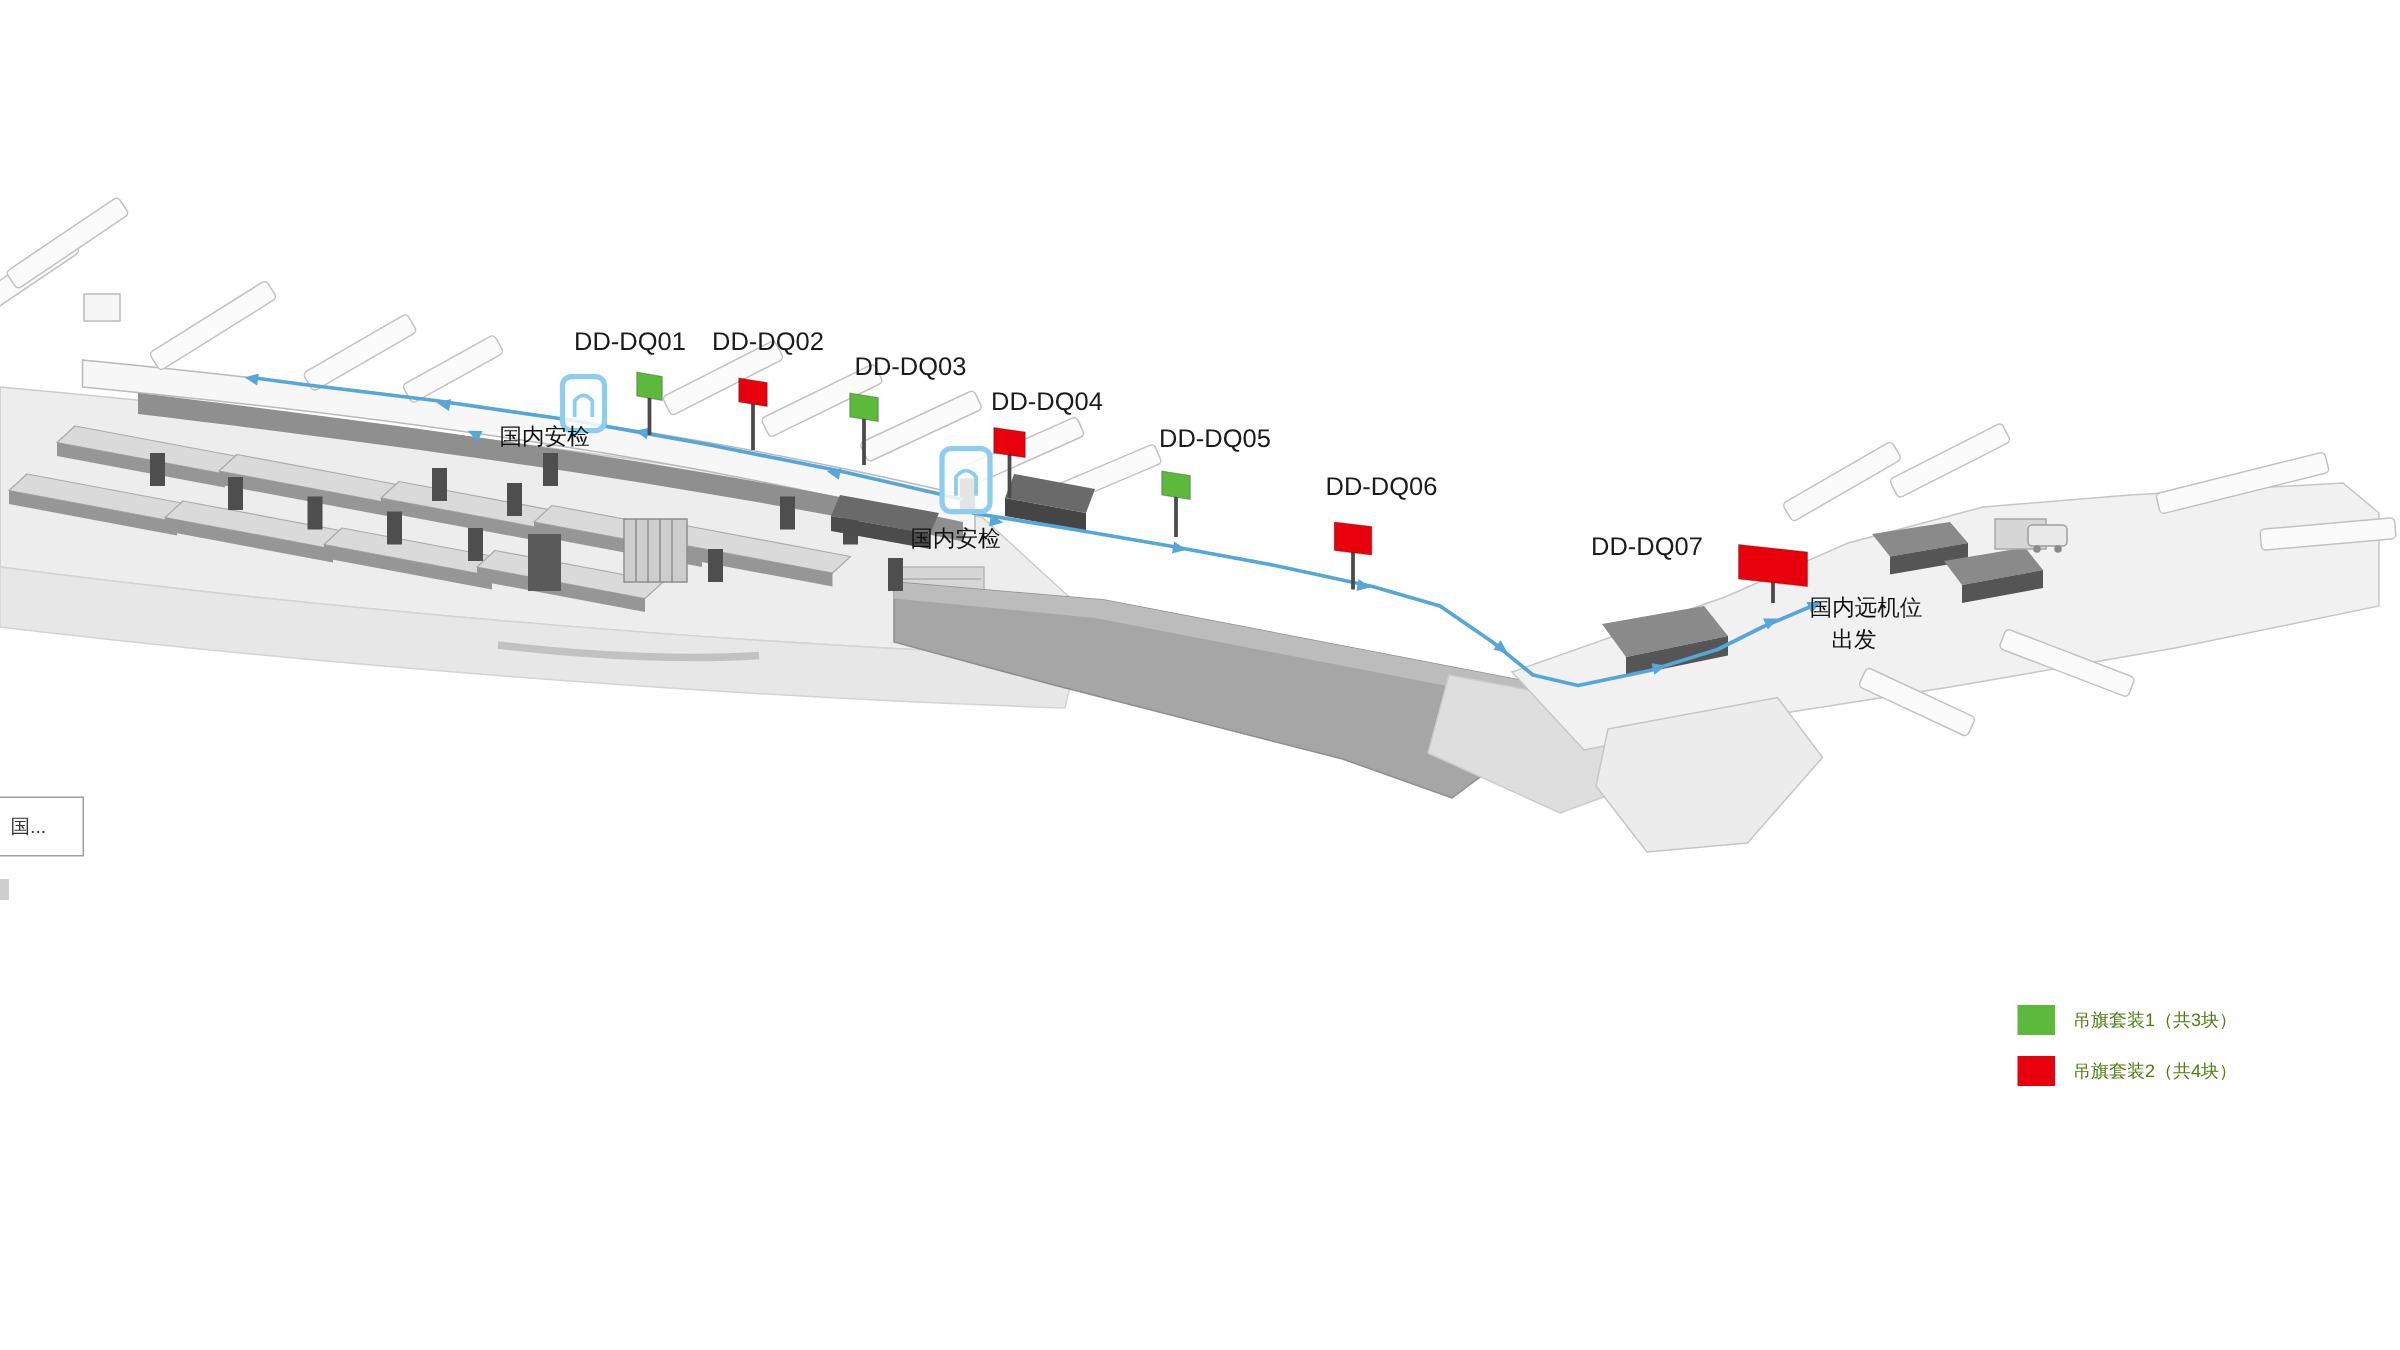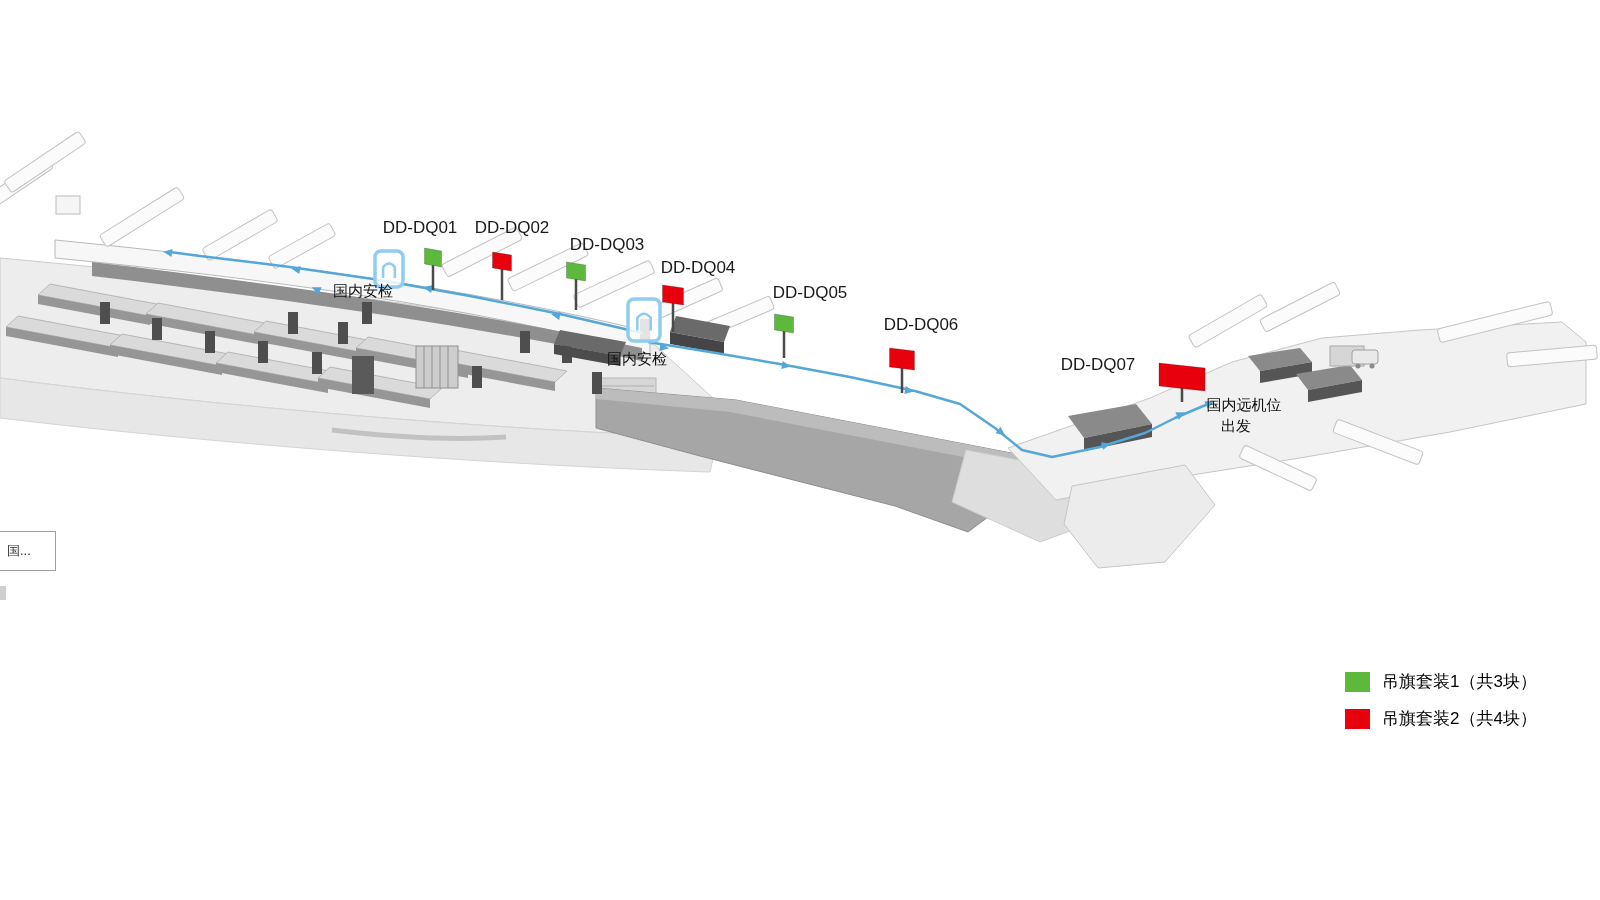--- a/index.html
+++ b/index.html
@@ -7,21 +7,21 @@
            font-family:"Liberation Sans", sans-serif;text-align:center; }
   svg { position:absolute; left:0; top:0; }
 
   text { font-family:"Liberation Sans", sans-serif; }
   .marker-label { font-size:17px; fill:#1a1a1a; }
   .annotation   { font-size:15px; fill:#111111; }
 
   .legend { position:absolute; left:1345px; top:670px; display:flex; flex-direction:column; gap:14px; }
   .legend-row { display:flex; align-items:center; gap:12px; }
   .swatch { width:25px; height:20px; display:inline-block; }
-  .legend-label { font-size:17px; color:#000000; }
+  .legend-label { font-size:12px; color:#4d7c0f; }
 
   .clipped-label { position:absolute; left:-8px; top:531px; width:64px; height:40px;
                    background:#ffffff; border:1.5px solid #9aa0a6; box-sizing:border-box;
                    display:flex; align-items:center; padding-left:14px;
                    font-size:13px; color:#333333; }
 </style>
 </head>
 <body>
 
 <div class="stage">

